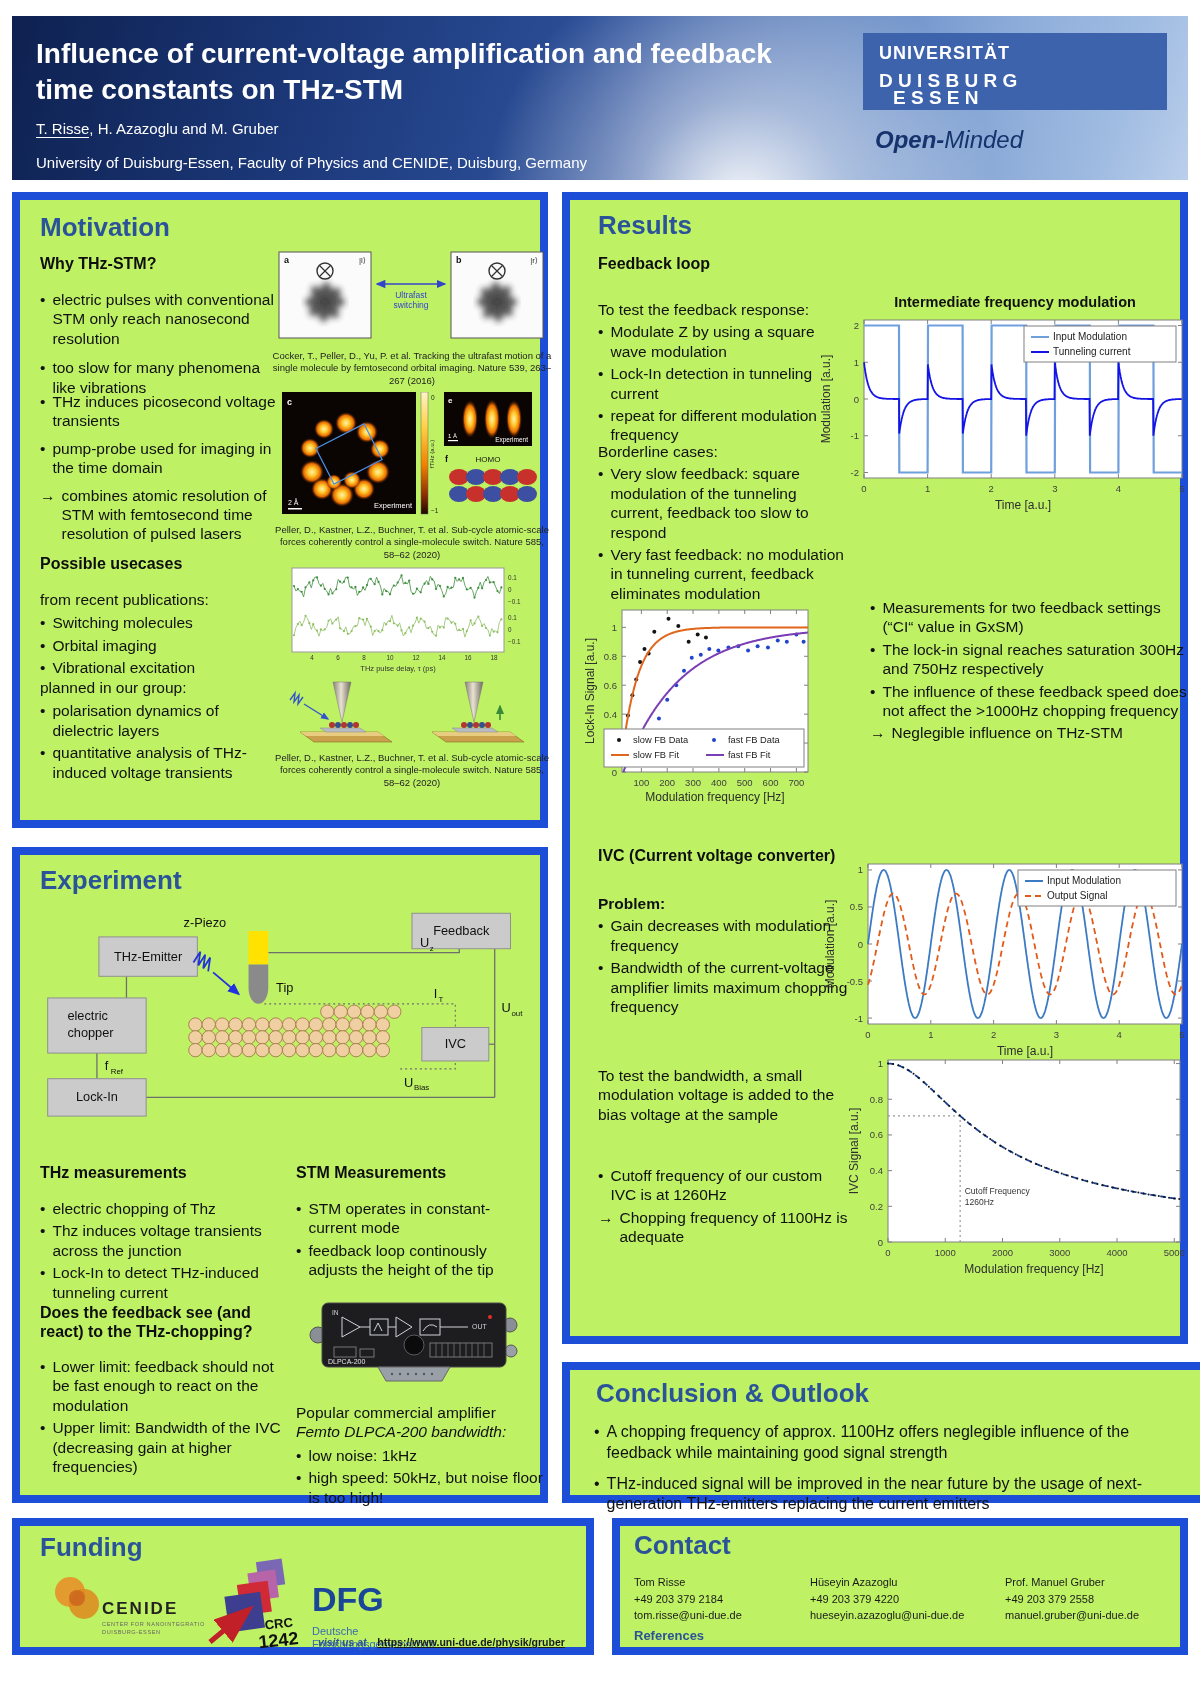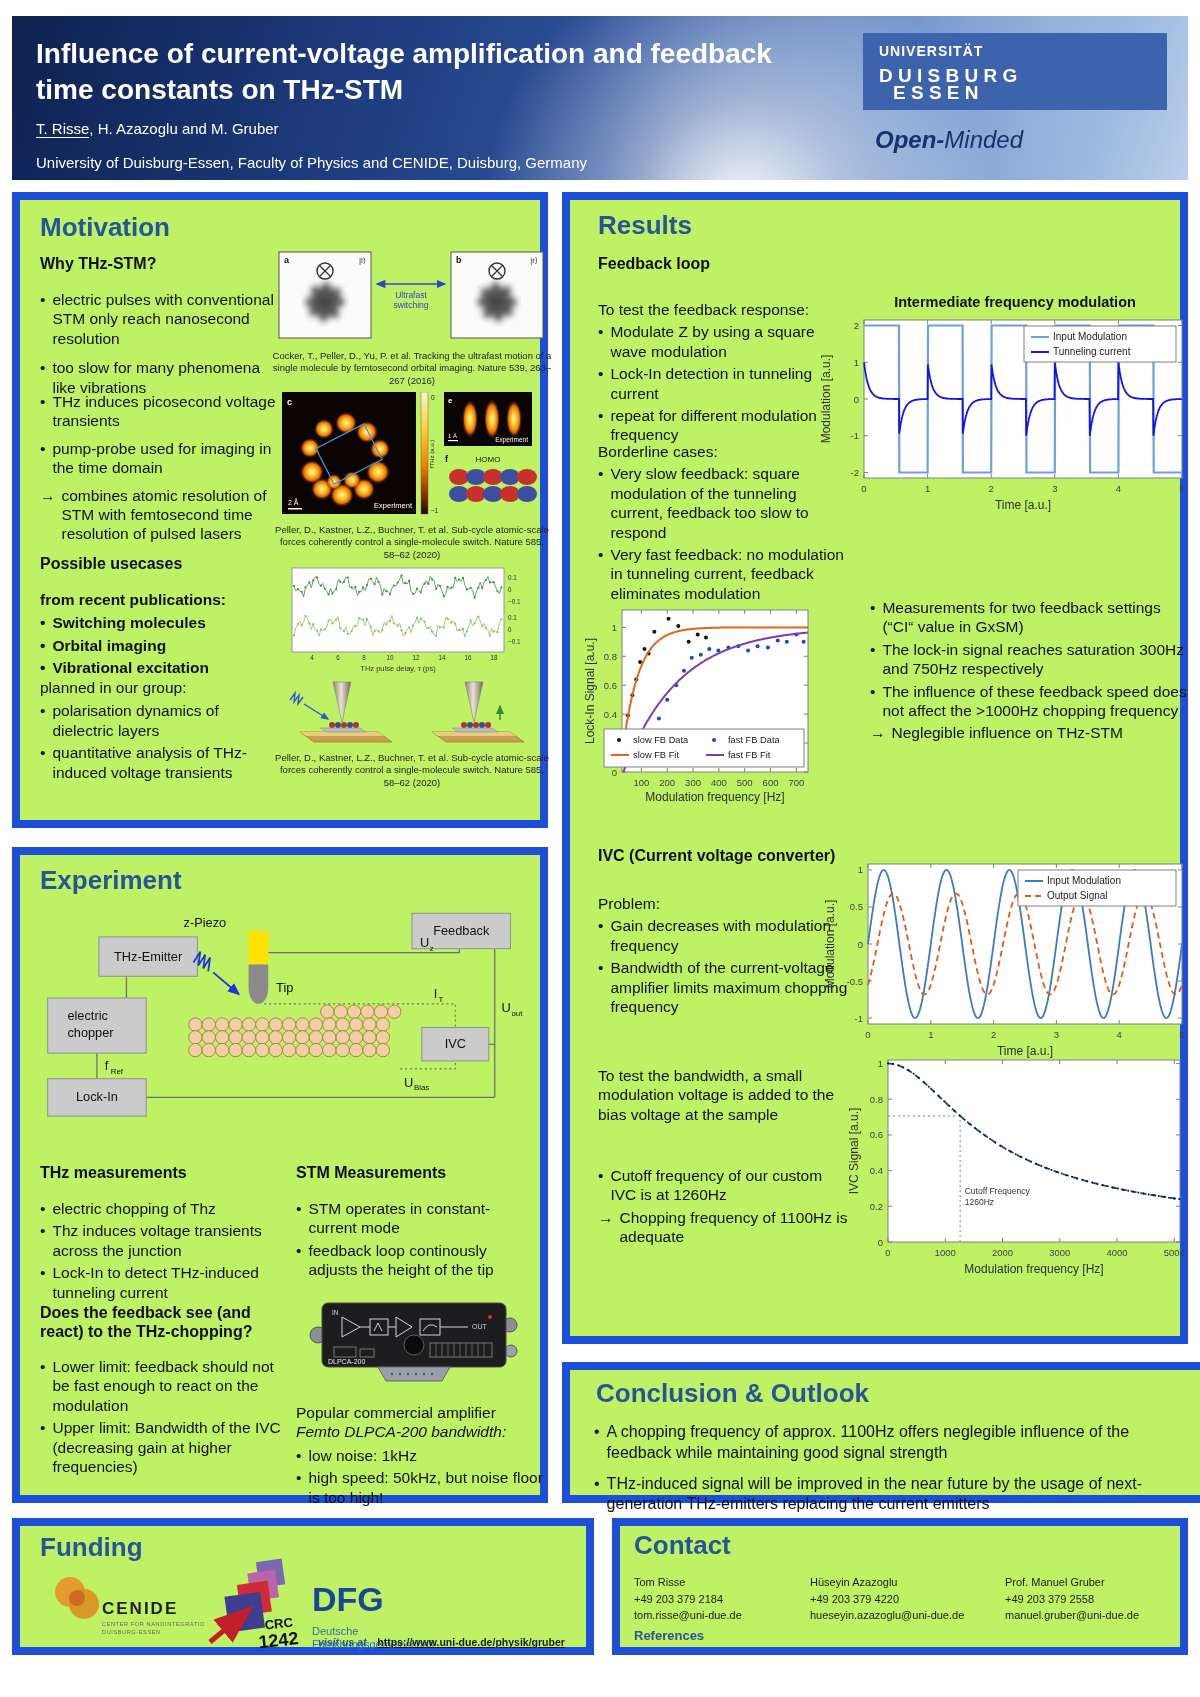--- a/index.html
+++ b/index.html
@@ -37,21 +37,21 @@
 
 <div class="poster">
 
   <div class="header">
     <div class="abs" style="left:24px;top:20px;width:740px;font-size:28px;font-weight:bold;color:#fff;line-height:1.28;">Influence of current-voltage amplification and feedback time constants on THz-STM</div>
     <div class="abs" style="left:24px;top:104px;font-size:15px;color:#fff;">
       <span style="border-bottom:1px solid #fff;">T. Risse</span><span>, H. Azazoglu and M. Gruber</span>
     </div>
     <div class="abs" style="left:24px;top:138px;font-size:15px;color:#fff;">University of Duisburg-Essen, Faculty of Physics and CENIDE, Duisburg, Germany</div>
     <div class="logo-box">
-      <div style="font-size:14px;font-weight:bold;letter-spacing:1px;">UNIVERSITÄT</div>
+      <div style="font-size:18px;font-weight:bold;letter-spacing:1px;">UNIVERSITÄT</div>
       <div style="font-size:19px;font-weight:bold;margin-top:6px;">D U I S B U R G</div>
       <div style="font-size:19px;font-weight:bold;margin-top:-5px;margin-left:14px;">E S S E N</div>
     </div>
     <div class="abs" style="left:863px;top:110px;font-size:24px;font-style:italic;color:#16336e;">
       <span style="font-weight:bold;">Open-</span><span style="font-weight:300;">Minded</span>
     </div>
   </div>
 
   <div class="panel" style="left:12px;top:192px;width:536px;height:636px;">
     <div class="abs h1" style="left:20px;top:14px;">Motivation</div>
@@ -198,21 +198,21 @@
             <ellipse cx="194" cy="102" rx="10" ry="8" fill="#c8312b"></ellipse>
           <ellipse cx="211" cy="102" rx="10" ry="8" fill="#3c4fa0"></ellipse>
             <ellipse cx="228" cy="102" rx="10" ry="8" fill="#c8312b"></ellipse>
           <ellipse cx="245" cy="102" rx="10" ry="8" fill="#3c4fa0"></ellipse>
         </g>
       </g>
     </svg>
     <div class="abs cap" style="left:252px;top:324px;width:280px;">Peller, D., Kastner, L.Z., Buchner, T. et al. Sub-cycle atomic-scale forces coherently control a single-molecule switch. Nature 585, 58–62 (2020)</div>
 
     <div class="abs h2" style="left:20px;top:354px;">Possible usecases</div>
-    <div class="abs t" style="left:20px;top:390px;width:238px;font-weight:bold;">
+    <div class="abs t" style="left:20px;top:390px;width:238px;">
       <div style="margin-bottom:4px;">from recent publications:</div>
       <div class="bul">
           <span class="d">•</span>
           <span>Switching molecules</span>
         </div>
       <div class="bul">
           <span class="d">•</span>
           <span>Orbital imaging</span>
         </div>
       <div class="bul">
@@ -796,21 +796,21 @@
         </div>
       <div class="arrowitem">
           <span>→</span>
           <span>Neglegible influence on THz-STM</span>
         </div>
     </div>
 
     <div class="abs h2" style="left:28px;top:646px;">IVC (Current voltage converter)</div>
 
     <div class="abs t" style="left:28px;top:694px;width:250px;">
-      <div style="margin-bottom:3px;">Problem:</div>
+      <div style="margin-bottom:3px;font-weight:bold;">Problem:</div>
       <div class="bul">
           <span class="d">•</span>
           <span>Gain decreases with modulation frequency</span>
         </div>
       <div class="bul">
           <span class="d">•</span>
           <span>Bandwidth of the current-voltage amplifier limits maximum chopping frequency</span>
         </div>
     </div>
 

